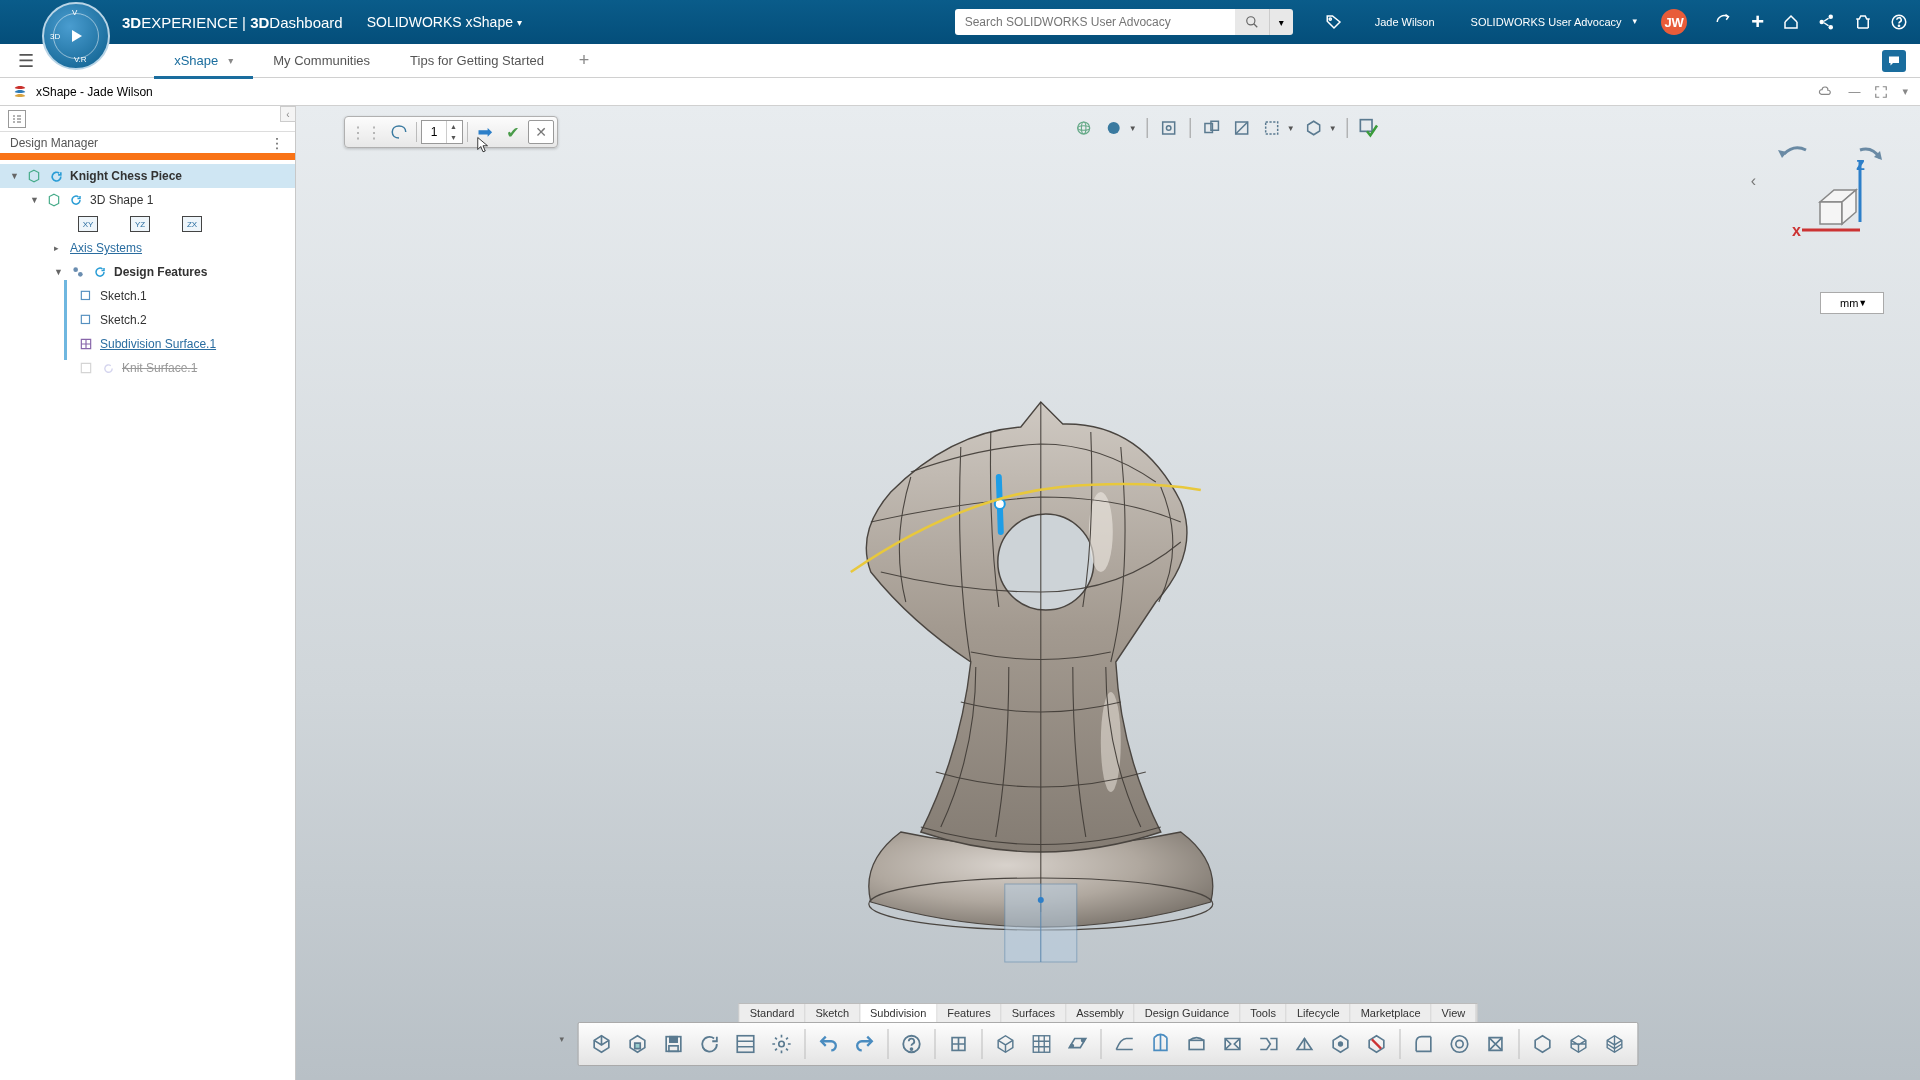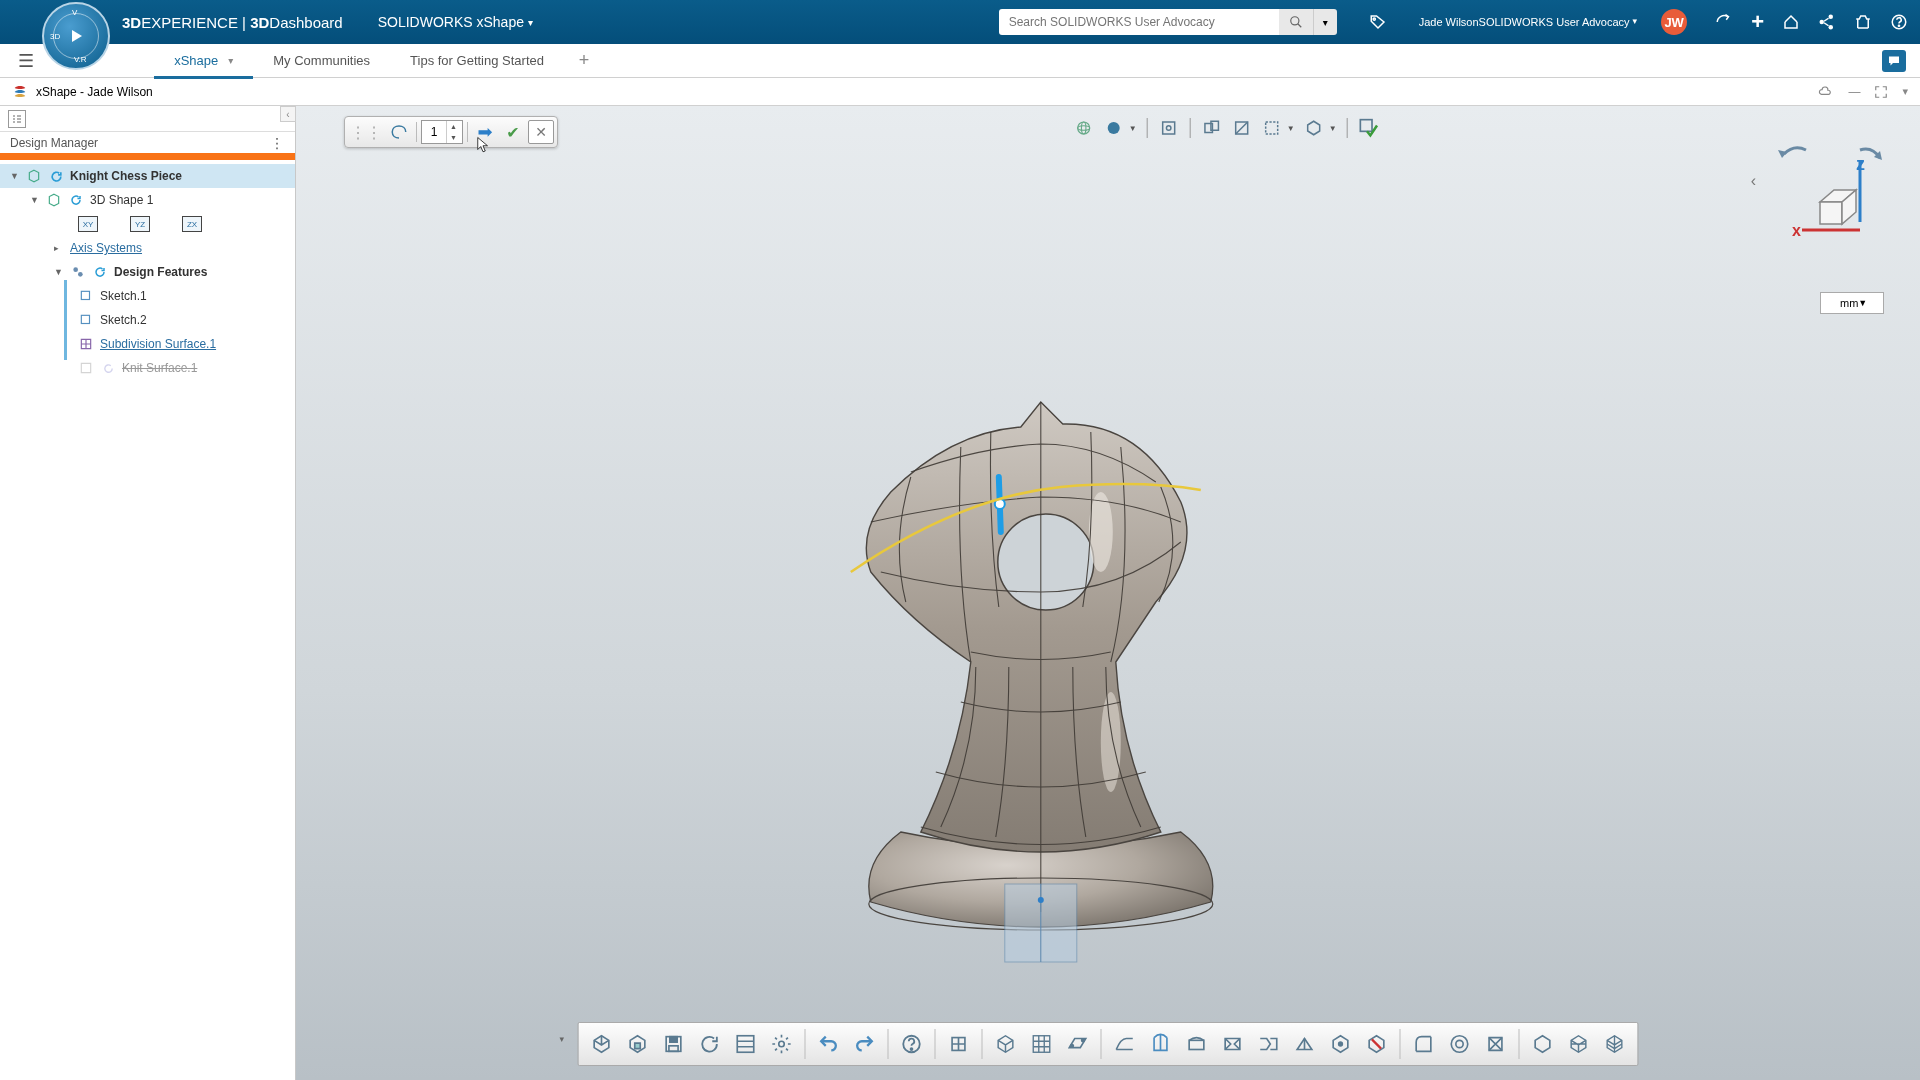--- a/index.html
+++ b/index.html
@@ -9,21 +9,21 @@
 .header { height: 44px; background: linear-gradient(to bottom, #0a5c8a, #044e7a); display: flex; align-items: center; color: #fff; padding: 0 12px; gap: 16px; position: relative; }
 .compass { width: 68px; height: 68px; position: absolute; top: 2px; left: 42px; z-index: 10; }
 .compass-circle { width: 68px; height: 68px; border-radius: 50%; background: radial-gradient(circle at 40% 35%, #4a9dd0, #0a5c8a); border: 2px solid #b8d4e6; display: flex; align-items: center; justify-content: center; color: #fff; font-size: 9px; position: relative; }
 .compass-inner { width: 46px; height: 46px; border-radius: 50%; border: 1px solid rgba(255,255,255,0.5); display:flex; align-items:center; justify-content:center;}
 .compass-play { width:0; height:0; border-left: 10px solid #fff; border-top: 6px solid transparent; border-bottom: 6px solid transparent; margin-left:2px;}
 .compass-label-3d { position:absolute; left:6px; top:28px; font-size:8px; color:#fff;}
 .compass-label-vr { position:absolute; bottom:4px; left:30px; font-size:8px; color:#fff;}
 .compass-label-top { position:absolute; top:4px; left:28px; font-size:8px; color:#fff;}
 .brand-title { font-size: 15px; margin-left: 110px; }
 .brand-title b { font-weight: bold; }
-.breadcrumb-app { font-size: 14px; margin-left: 19px; display:flex; align-items:center; gap:4px;}
+.breadcrumb-app { font-size: 14px; margin-left: 8px; display:flex; align-items:center; gap:4px;}
 .search-box { margin-left: auto; margin-right: 8px; display:flex; align-items:center; }
 .search-input { width: 280px; height: 26px; border: none; border-radius: 3px 0 0 3px; padding: 0 10px; font-size: 12px; background:#fff;}
 .search-btn { width: 34px; height: 26px; background: #e8e8e8; border:none; display:flex; align-items:center; justify-content:center; }
 .search-dd { width: 24px; height:26px; background:#e8e8e8; border:none; border-radius: 0 3px 3px 0; border-left:1px solid #ccc; display:flex; align-items:center; justify-content:center; font-size:10px;}
 .header-icons { display:flex; align-items:center; gap:18px; margin-left: 12px; }
 .header-user { display:flex; align-items:flex-start; font-size:11px; margin-left: 16px; margin-right: 8px; line-height:1.3;}
 .avatar { width:26px; height:26px; border-radius:50%; background:#e85c3a; color:#fff; display:flex; align-items:center; justify-content:center; font-size:13px; font-weight:bold;}
 .hicon { color:#fff; cursor:pointer; font-size:16px; }
 
 
@@ -137,21 +137,21 @@
     <button class="search-dd">▾</button>
   </div>
   <span class="hicon" style="margin-left:8px">
     <svg width="18" height="18" viewBox="0 0 24 24" fill="none" stroke="#fff" stroke-width="2">
         <path d="M20 12l-8 8-9-9V4h7z"></path>
         <circle cx="7" cy="8" r="1.5"></circle>
       </svg>
   </span>
   <div class="header-user">
     <span>Jade Wilson</span>
-    <span style="display:flex; align-items:center; gap:3px;">
+    <span style="display:flex; align-items:center; gap:11px;margin-left:36px;">
         <span>SOLIDWORKS User Advocacy</span>
         <span style="font-size:9px">▾</span>
       </span>
   </div>
   <div class="avatar">JW</div>
   <div class="header-icons">
     <span class="hicon">
         <svg width="18" height="18" viewBox="0 0 24 24" fill="none" stroke="#fff" stroke-width="2">
           <path d="M3 12a9 9 0 0 1 14-7"></path>
           <path d="M14 2l4 3-3 4"></path>
@@ -504,20 +504,33 @@
 
         <line x1="280" y1="130" x2="280" y2="690" stroke="#88a" stroke-width="0"></line>
         <rect x="244" y="612" width="72" height="78" fill="#b8cde0" opacity="0.55" stroke="#5a86ad"></rect>
         <line x1="280" y1="612" x2="280" y2="690" stroke="#5a86ad" stroke-width="1"></line>
         <circle cx="280" cy="628" r="3" fill="#2d7fc9"></circle>
       </svg>
     </div>
 
     <div class="bottom-wrap">
       <span class="btab-collapse">▾</span>
+      <div class="btabs">
+        <div class="btab">Standard</div>
+        <div class="btab">Sketch</div>
+        <div class="btab active">Subdivision</div>
+        <div class="btab">Features</div>
+        <div class="btab">Surfaces</div>
+        <div class="btab">Assembly</div>
+        <div class="btab">Design Guidance</div>
+        <div class="btab">Tools</div>
+        <div class="btab">Lifecycle</div>
+        <div class="btab">Marketplace</div>
+        <div class="btab">View</div>
+      </div>
       <div class="btoolbar" id="btoolbar">
           <div class="bbtn">
             <svg width="22" height="22" viewBox="0 0 24 24" fill="none" stroke="#5a7a90" stroke-width="1.8">
               <path d="M4 8l8-5 8 5v8l-8 5-8-5z"></path>
               <path d="M12 3v10M4 8l8 5 8-5"></path>
             </svg>
           </div>
           <div class="bbtn">
             <svg width="22" height="22" viewBox="0 0 24 24" fill="none" stroke="#5a7a90" stroke-width="1.8">
               <path d="M4 8l8-5 8 5v8l-8 5-8-5z"></path>

